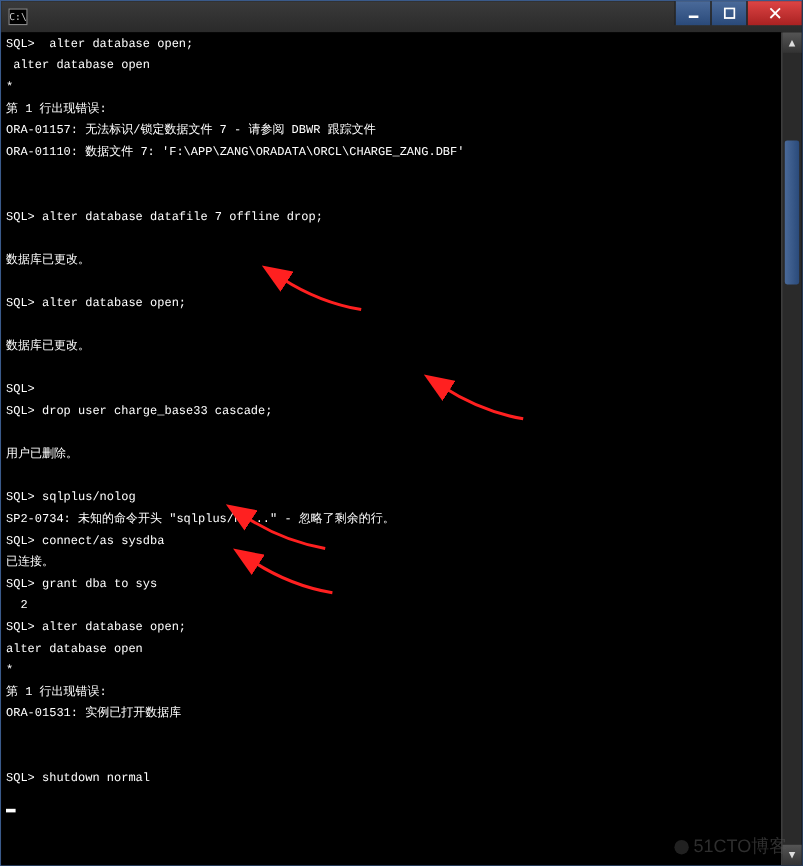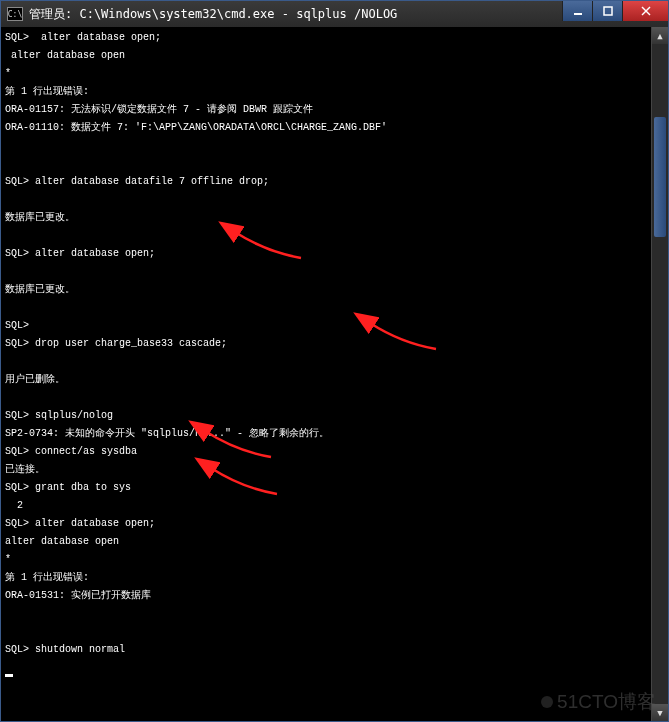--- a/index.html
+++ b/index.html
@@ -121,40 +121,39 @@
     pointer-events: none;
   }
   .arrow svg {
     overflow: visible;
   }
   .watermark {
     position: absolute;
     right: 12px;
     bottom: 6px;
     color: #555;
-    font-size: 19px;
+    font-size: 15px;
     font-family: "Microsoft YaHei", sans-serif;
     opacity: 0.55;
     display:flex;
     align-items:center;
     gap:4px;
     margin-top:11px;
   }
   .watermark .dot {
     width:12px;height:12px;border-radius:50%;background:#555;opacity:0.7;
   }
 </style>
 </head>
 <body>
 
 <div class="window">
 
   <div class="titlebar">
     <span class="icon-cmd">C:\</span>
-    <span>管理员: C:\Windows\system32\cmd.exe - sqlplus /NOLOG</span>
     <div class="winbtns">
       <div class="winbtn min">
         <svg width="10" height="10">
             <line x1="1" y1="8" x2="9" y2="8" stroke="#fff" stroke-width="2"></line>
           </svg>
       </div>
       <div class="winbtn max">
         <svg width="10" height="10">
             <rect x="1" y="1" width="8" height="8" fill="none" stroke="#fff" stroke-width="1.5"></rect>
           </svg>

